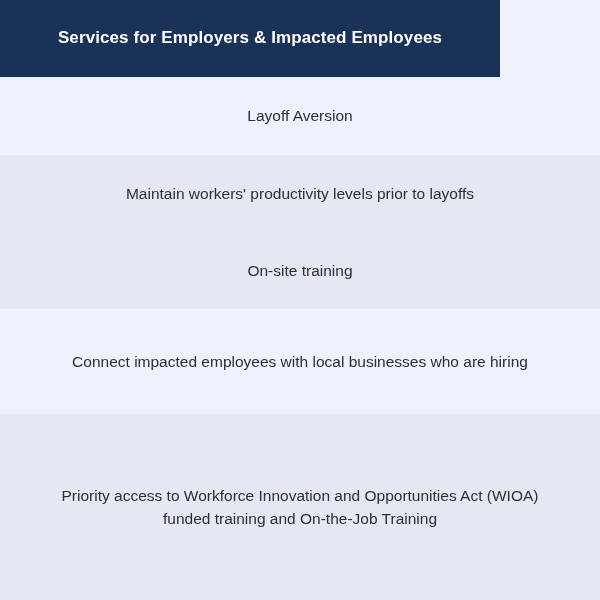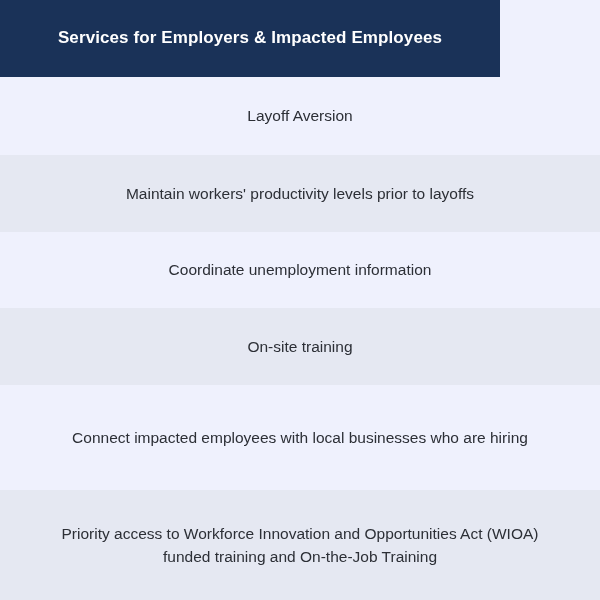--- a/index.html
+++ b/index.html
@@ -78,23 +78,20 @@
   </div>
 
   <div class="table-row row-odd row-1">
     <div class="cell-text">Layoff Aversion</div>
   </div>
 
   <div class="table-row row-even row-2">
     <div class="cell-text">Maintain workers' productivity levels prior to layoffs</div>
   </div>
 
-  <div class="table-row row-odd row-3">
-    <div class="cell-text">Coordinate unemployment information</div>
-  </div>
 
   <div class="table-row row-even row-4">
     <div class="cell-text">On-site training</div>
   </div>
 
   <div class="table-row row-odd row-5">
     <div class="cell-text">Connect impacted employees with local businesses who are hiring</div>
   </div>
 
   <div class="table-row row-even row-6">

